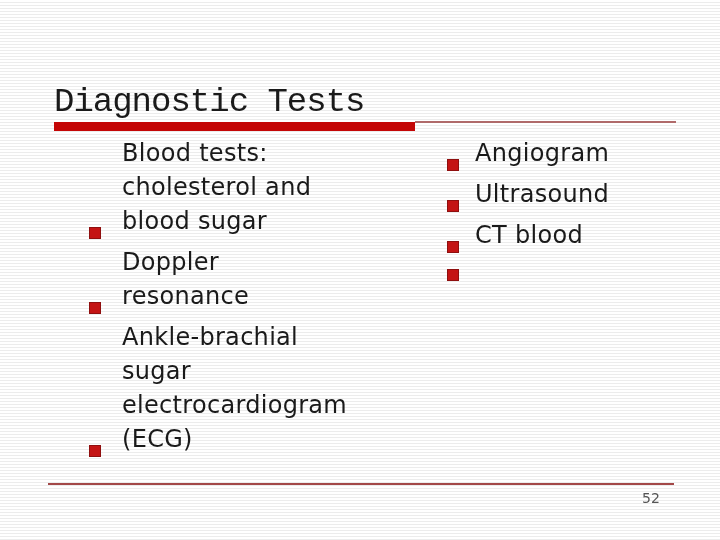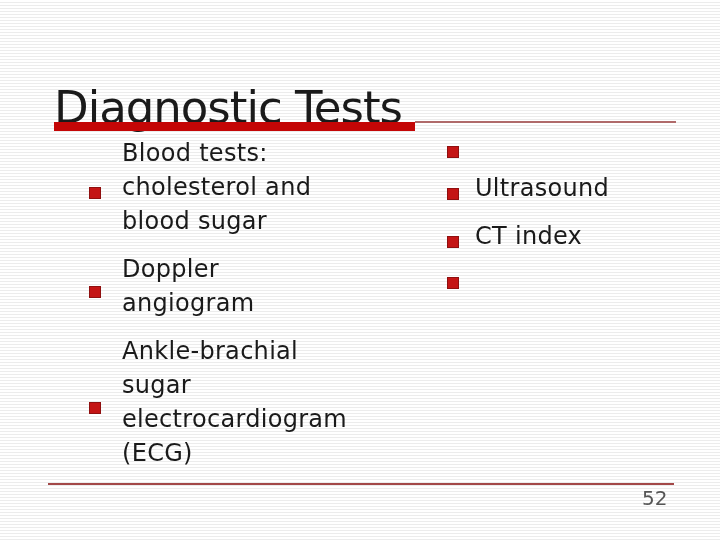--- a/index.html
+++ b/index.html
@@ -8,45 +8,46 @@
     width:720px;height:540px;
     overflow:hidden;
     font-family:"DejaVu Sans","Liberation Sans",sans-serif;
     background:repeating-linear-gradient(
       to bottom,
       #ffffff 0px, #ffffff 2px,
       #ececec 2px, #ececec 3px
     );
   }
   .title{
-    position:absolute;left:54px;top:86px;
-    font-size:45px;line-height:44px;
+    position:absolute;left:54px;top:80px;
+    font-size:34px;line-height:44px;
     letter-spacing:-1px;
     color:#1a1a1a;
     white-space:nowrap;
+    font-family:Liberation Mono, monospace;
   }
   .title-bar-thick{
     position:absolute;left:54px;top:122px;
     width:361px;height:9px;
     background:#c40606;
   }
   .title-bar-thin{
     position:absolute;left:415px;top:121px;
     width:261px;height:2px;
     background:#b06a6a;
   }
   .col{
     position:absolute;top:136px;
   }
   .col-left{left:90px;width:310px;}
   .col-right{left:448px;width:240px;}
   .item{
     display:flex;
-    align-items:center;
-    margin-bottom:14px;
+    align-items:flex-end;
+    margin-bottom:7px;
   }
   .bullet{
     flex:0 0 10px;
     width:10px;height:10px;
     margin-top:11px;
     background:#c41414;
     outline:1px solid #8f0f0f;
   }
   .col-left .bullet{margin-right:22px;}
   .col-right .bullet{margin-right:17px;}
@@ -56,21 +57,21 @@
     color:#1a1a1a;
     white-space:pre-line;
   }
   .footer-line{
     position:absolute;left:48px;top:483px;
     width:626px;height:2px;
     background:#a34848;
   }
   .page-number{
     position:absolute;left:642px;top:489px;
-    font-size:20px;line-height:18px;
+    font-size:14px;line-height:18px;
     color:#555555;
   }
 </style>
 </head>
 <body>
 
 <div class="slide">
 
   <div class="title">Diagnostic Tests</div>
   <div class="title-bar-thick"></div>
@@ -79,42 +80,43 @@
   <div class="col col-left">
     <div class="item">
       <span class="bullet"></span>
       <span class="item-text">Blood tests:
 cholesterol and
 blood sugar</span>
     </div>
     <div class="item">
       <span class="bullet"></span>
       <span class="item-text">Doppler
-angiogram</span>
+resonance</span>
     </div>
     <div class="item">
       <span class="bullet"></span>
       <span class="item-text">Ankle-brachial
 sugar
 electrocardiogram
 (ECG)</span>
     </div>
   </div>
 
   <div class="col col-right">
     <div class="item">
       <span class="bullet"></span>
+      <span class="item-text">Angiogram</span>
     </div>
     <div class="item">
       <span class="bullet"></span>
       <span class="item-text">Ultrasound</span>
     </div>
     <div class="item">
       <span class="bullet"></span>
-      <span class="item-text">CT index</span>
+      <span class="item-text">CT blood</span>
     </div>
     <div class="item">
       <span class="bullet"></span>
     </div>
   </div>
 
   <div class="footer-line"></div>
   <div class="page-number">52</div>
 
 </div>

